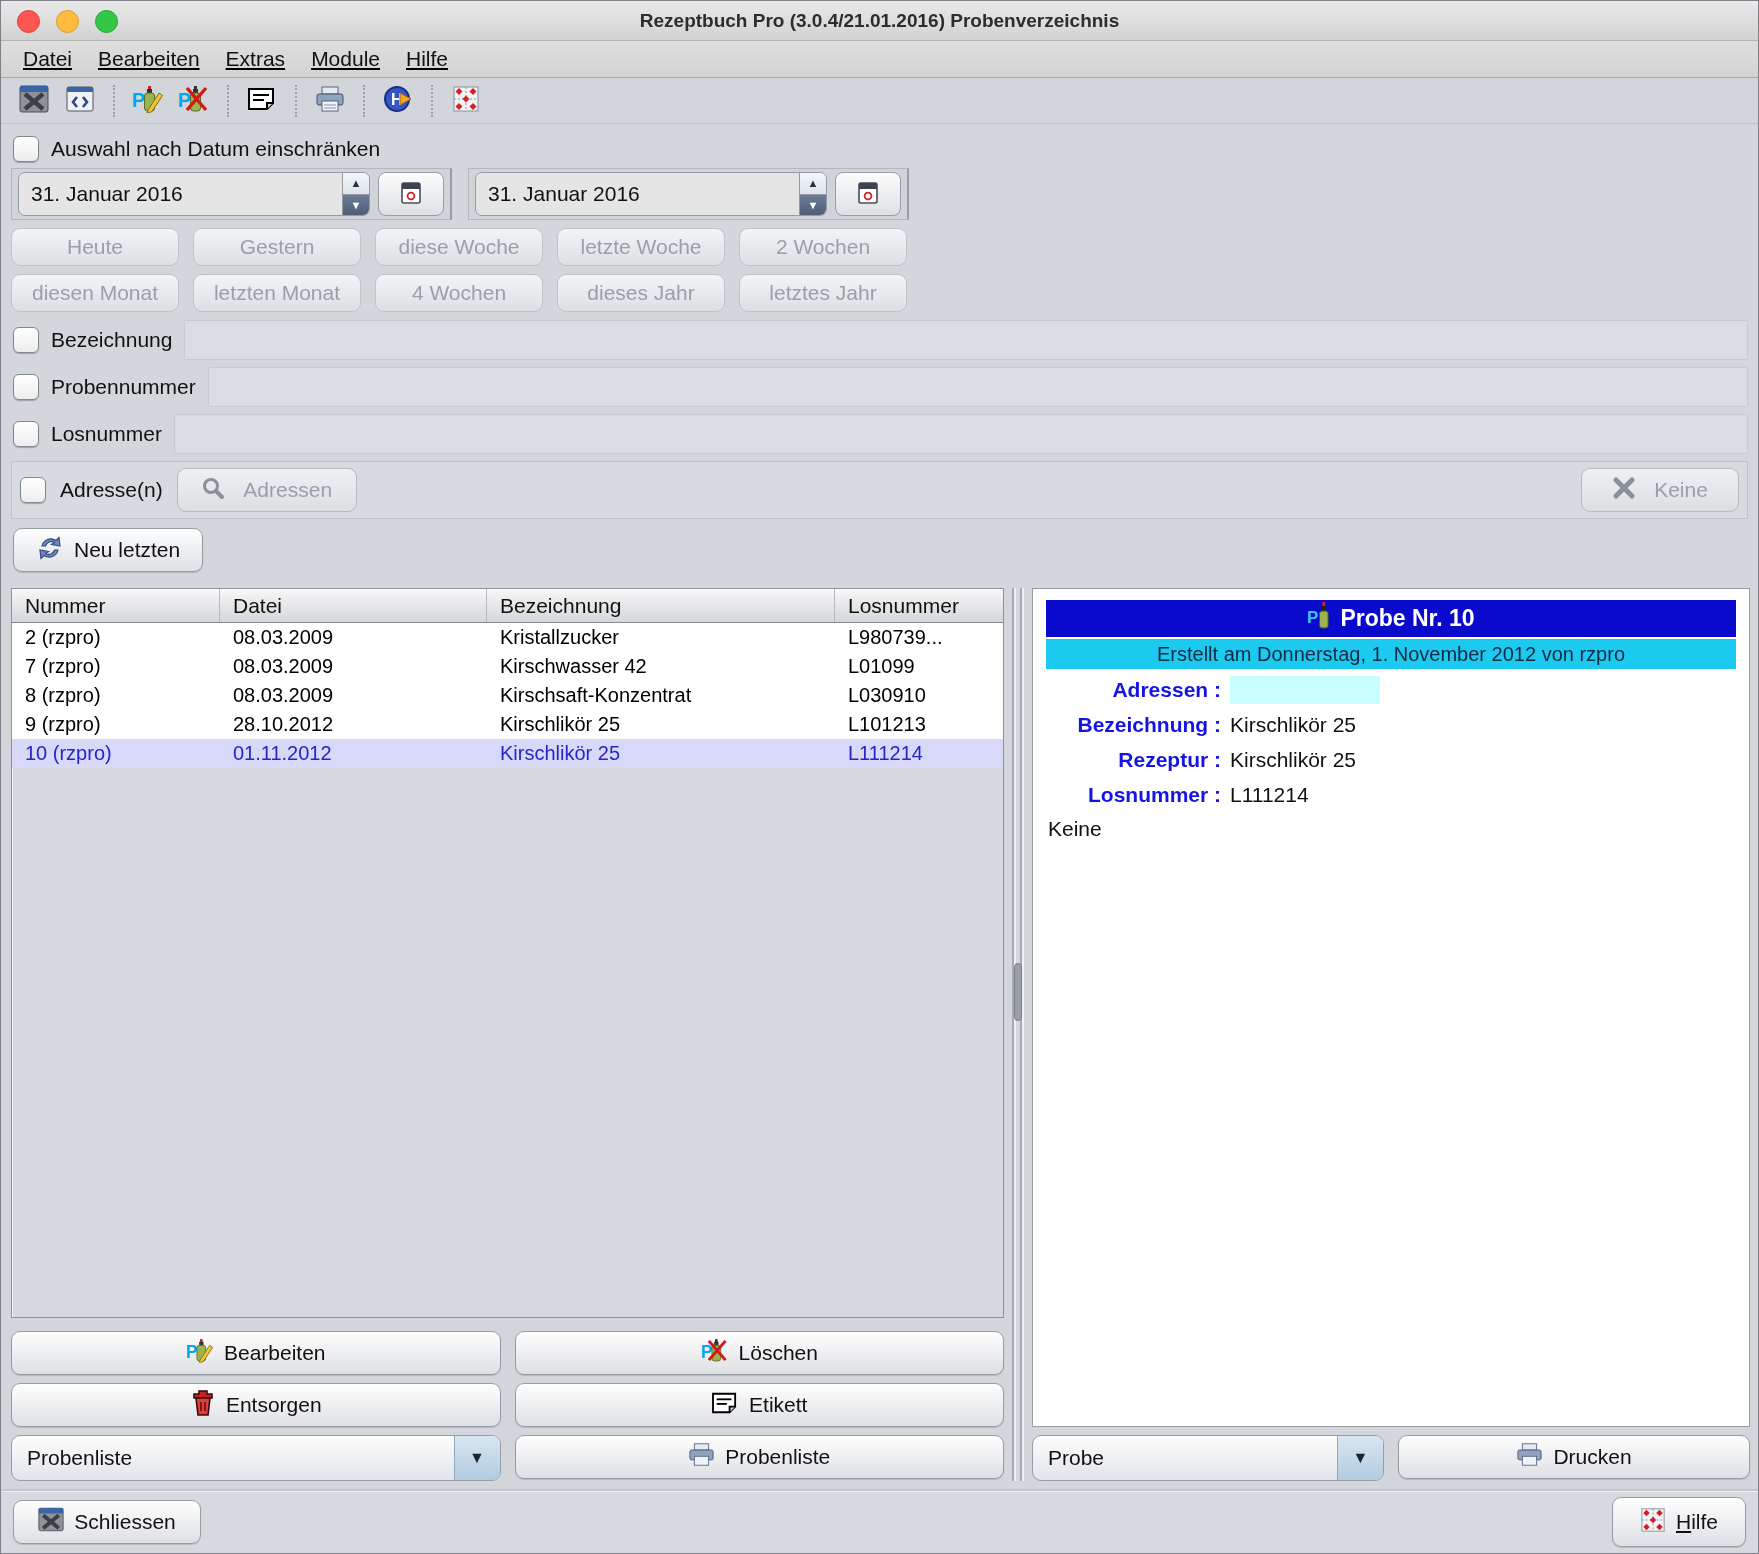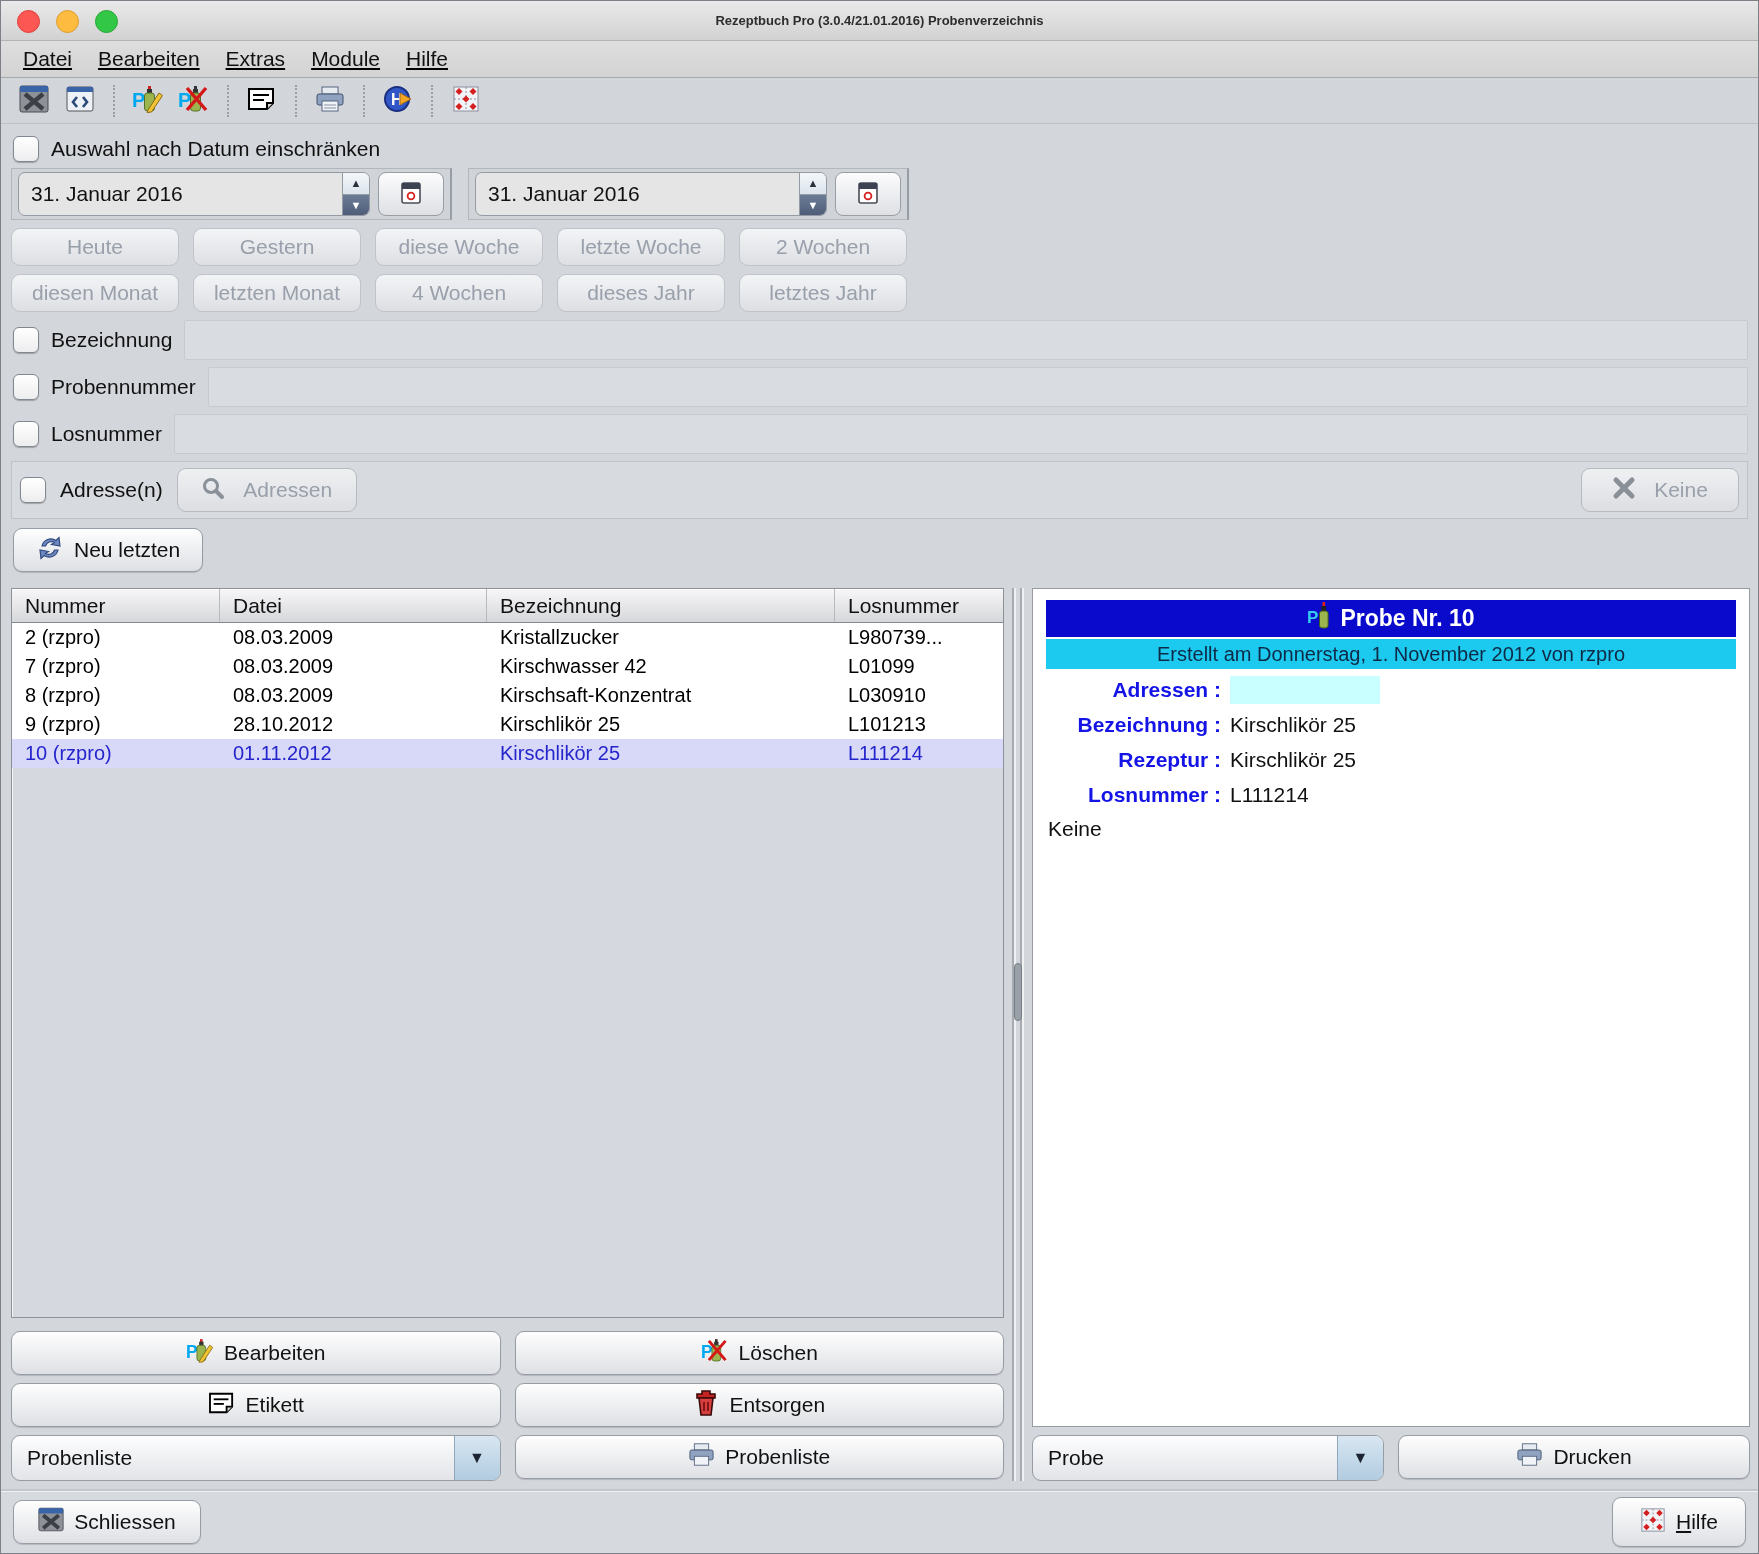--- a/index.html
+++ b/index.html
@@ -6,21 +6,21 @@
   html,body { width:1759px; height:1554px; font-family:"Liberation Sans","DejaVu Sans",sans-serif; background:#b9bcc1; }
   .window { width:1759px; height:1554px; display:flex; flex-direction:column; background:#d3d6db; border:1px solid #7d8187; overflow:hidden; }
 
   
   .titlebar { height:40px; background:linear-gradient(#e9e9e9,#d2d2d2); border-bottom:1px solid #b3b3b3; position:relative; display:flex; align-items:center; justify-content:center; flex:0 0 auto; }
   .traffic { position:absolute; left:16px; top:9px; display:flex; gap:16px; }
   .tl { width:23px; height:23px; border-radius:50%; display:inline-block; }
   .tl.red { background:#fc5753; border:1px solid #df3e3a; }
   .tl.yellow { background:#fdbc40; border:1px solid #de9b2d; }
   .tl.green { background:#33c748; border:1px solid #27a534; }
-  .title { font-size:13px; font-weight:600; color:#2d2d2d; }
+  .title { font-size:19px; font-weight:600; color:#2d2d2d; }
 
   
   .menubar { height:37px; background:linear-gradient(#dedede,#d3d3d3); border-bottom:1px solid #a8a8a8; display:flex; align-items:center; gap:26px; padding:0 22px; flex:0 0 auto;text-decoration:underline; }
   .menu-item { font-size:21px; color:#111; cursor:default; }
 
   
   .toolbar { height:46px; background:#d2d5da; border-bottom:1px solid #bdc0c5; display:flex; align-items:center; padding:0 10px; flex:0 0 auto; }
   .tool { width:46px; height:40px; background:transparent; border:none; display:flex; align-items:center; justify-content:center; }
   .tsep { width:0; height:32px; border-left:2px dotted #9aa0a6; margin:0 10px; }
 
@@ -374,36 +374,36 @@
           <span><svg width="28" height="27" viewBox="0 0 32 30">
                 <text x="0" y="23" font-size="20" font-weight="bold" fill="#00a8f0" font-family="Liberation Sans,sans-serif">P</text>
                 <rect x="16" y="2" width="3" height="4" fill="#333"></rect>
                 <rect x="15" y="5" width="5" height="5" fill="#333"></rect>
                 <rect x="12.5" y="9" width="10" height="18" rx="3" fill="#9cb44e" stroke="#55702a"></rect>
                 <path d="M9 4 L28 26 M28 4 L9 26" stroke="#d41818" stroke-width="3.4"></path>
               </svg></span>
           <span>Löschen</span>
         </button>
         <button class="btn">
+          <span><svg width="26" height="28" viewBox="0 0 26 28">
+                <path d="M9 2 h8 v3 h5 v4 H4 V5 h5 z" fill="#c42424" stroke="#3c0a0a" stroke-width="1.6"></path>
+                <path d="M6 9 h14 l-2 17 h-10 z" fill="#d84040" stroke="#3c0a0a" stroke-width="1.6"></path>
+                <line x1="11" y1="13" x2="11" y2="22" stroke="#7c1212" stroke-width="1.8"></line>
+                <line x1="15" y1="13" x2="15" y2="22" stroke="#7c1212" stroke-width="1.8"></line>
+              </svg></span>
+          <span>Entsorgen</span>
+        </button>
+        <button class="btn">
           <span><svg width="28" height="24" viewBox="0 0 30 26">
                 <path d="M2 3 h24 v14 l-6 6 H2 z" fill="#fff" stroke="#000" stroke-width="2"></path>
                 <path d="M20 23 v-6 h6" fill="#d8d8d8" stroke="#000" stroke-width="2"></path>
                 <line x1="6" y1="9" x2="22" y2="9" stroke="#000" stroke-width="2"></line>
                 <line x1="6" y1="14" x2="17" y2="14" stroke="#000" stroke-width="2"></line>
               </svg></span>
           <span>Etikett</span>
-        </button>
-        <button class="btn">
-          <span><svg width="26" height="28" viewBox="0 0 26 28">
-                <path d="M9 2 h8 v3 h5 v4 H4 V5 h5 z" fill="#c42424" stroke="#3c0a0a" stroke-width="1.6"></path>
-                <path d="M6 9 h14 l-2 17 h-10 z" fill="#d84040" stroke="#3c0a0a" stroke-width="1.6"></path>
-                <line x1="11" y1="13" x2="11" y2="22" stroke="#7c1212" stroke-width="1.8"></line>
-                <line x1="15" y1="13" x2="15" y2="22" stroke="#7c1212" stroke-width="1.8"></line>
-              </svg></span>
-          <span>Entsorgen</span>
         </button>
       </div>
 
       <div class="combo-row">
         <div class="combobox">
           <span class="combo-label">Probenliste</span>
           <span class="combo-dd">▼</span>
         </div>
         <button class="btn">
           <span><svg width="27" height="25" viewBox="0 0 30 28">

